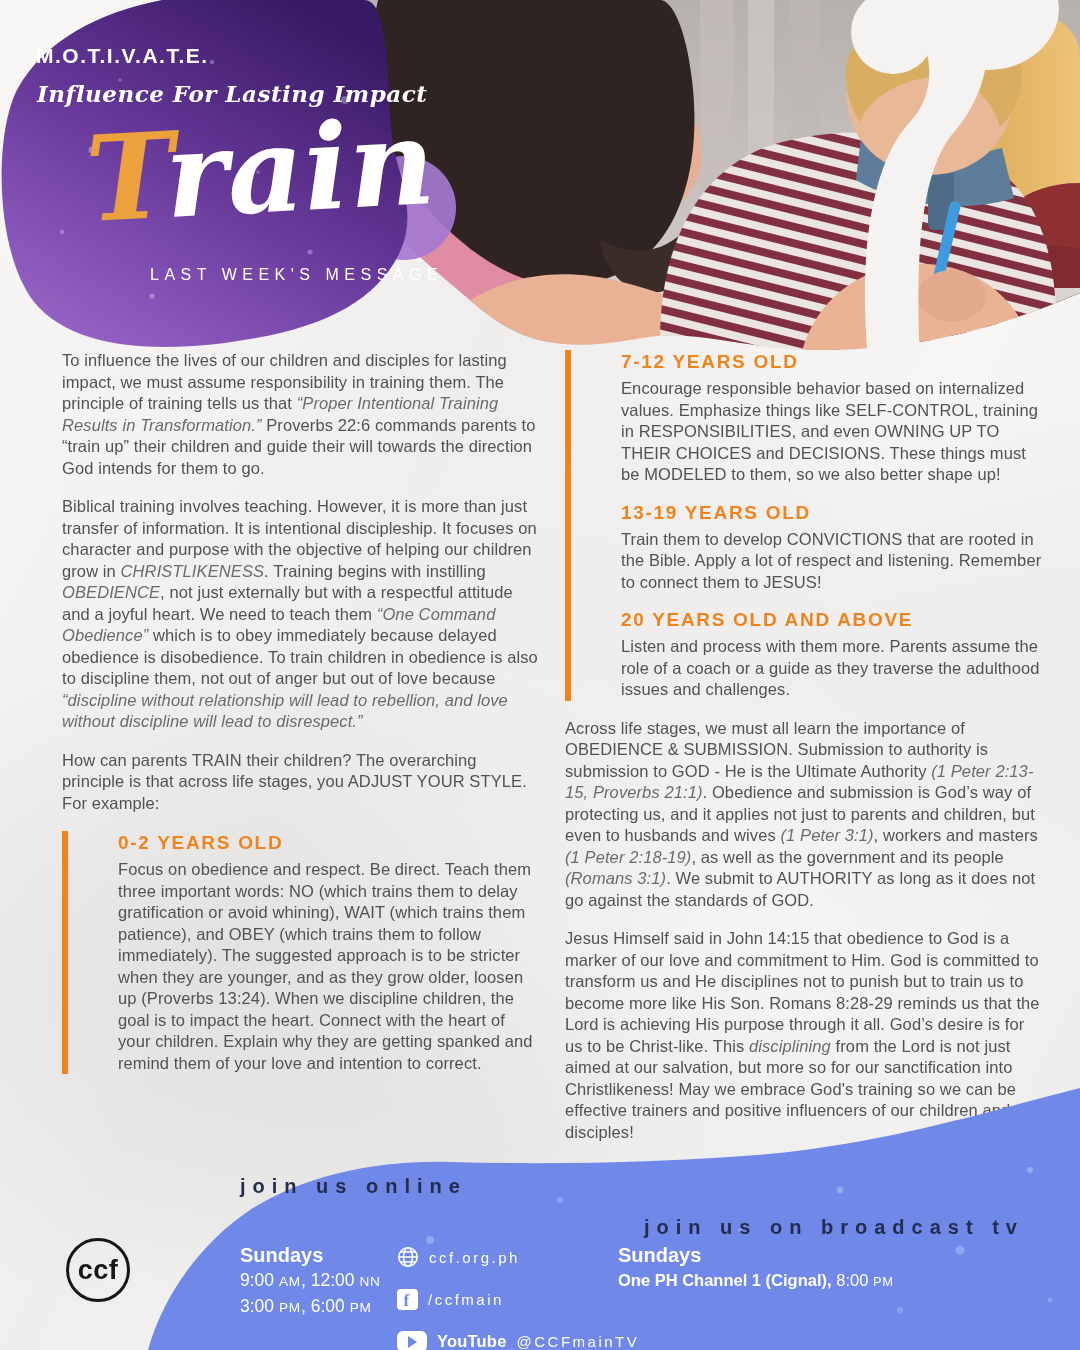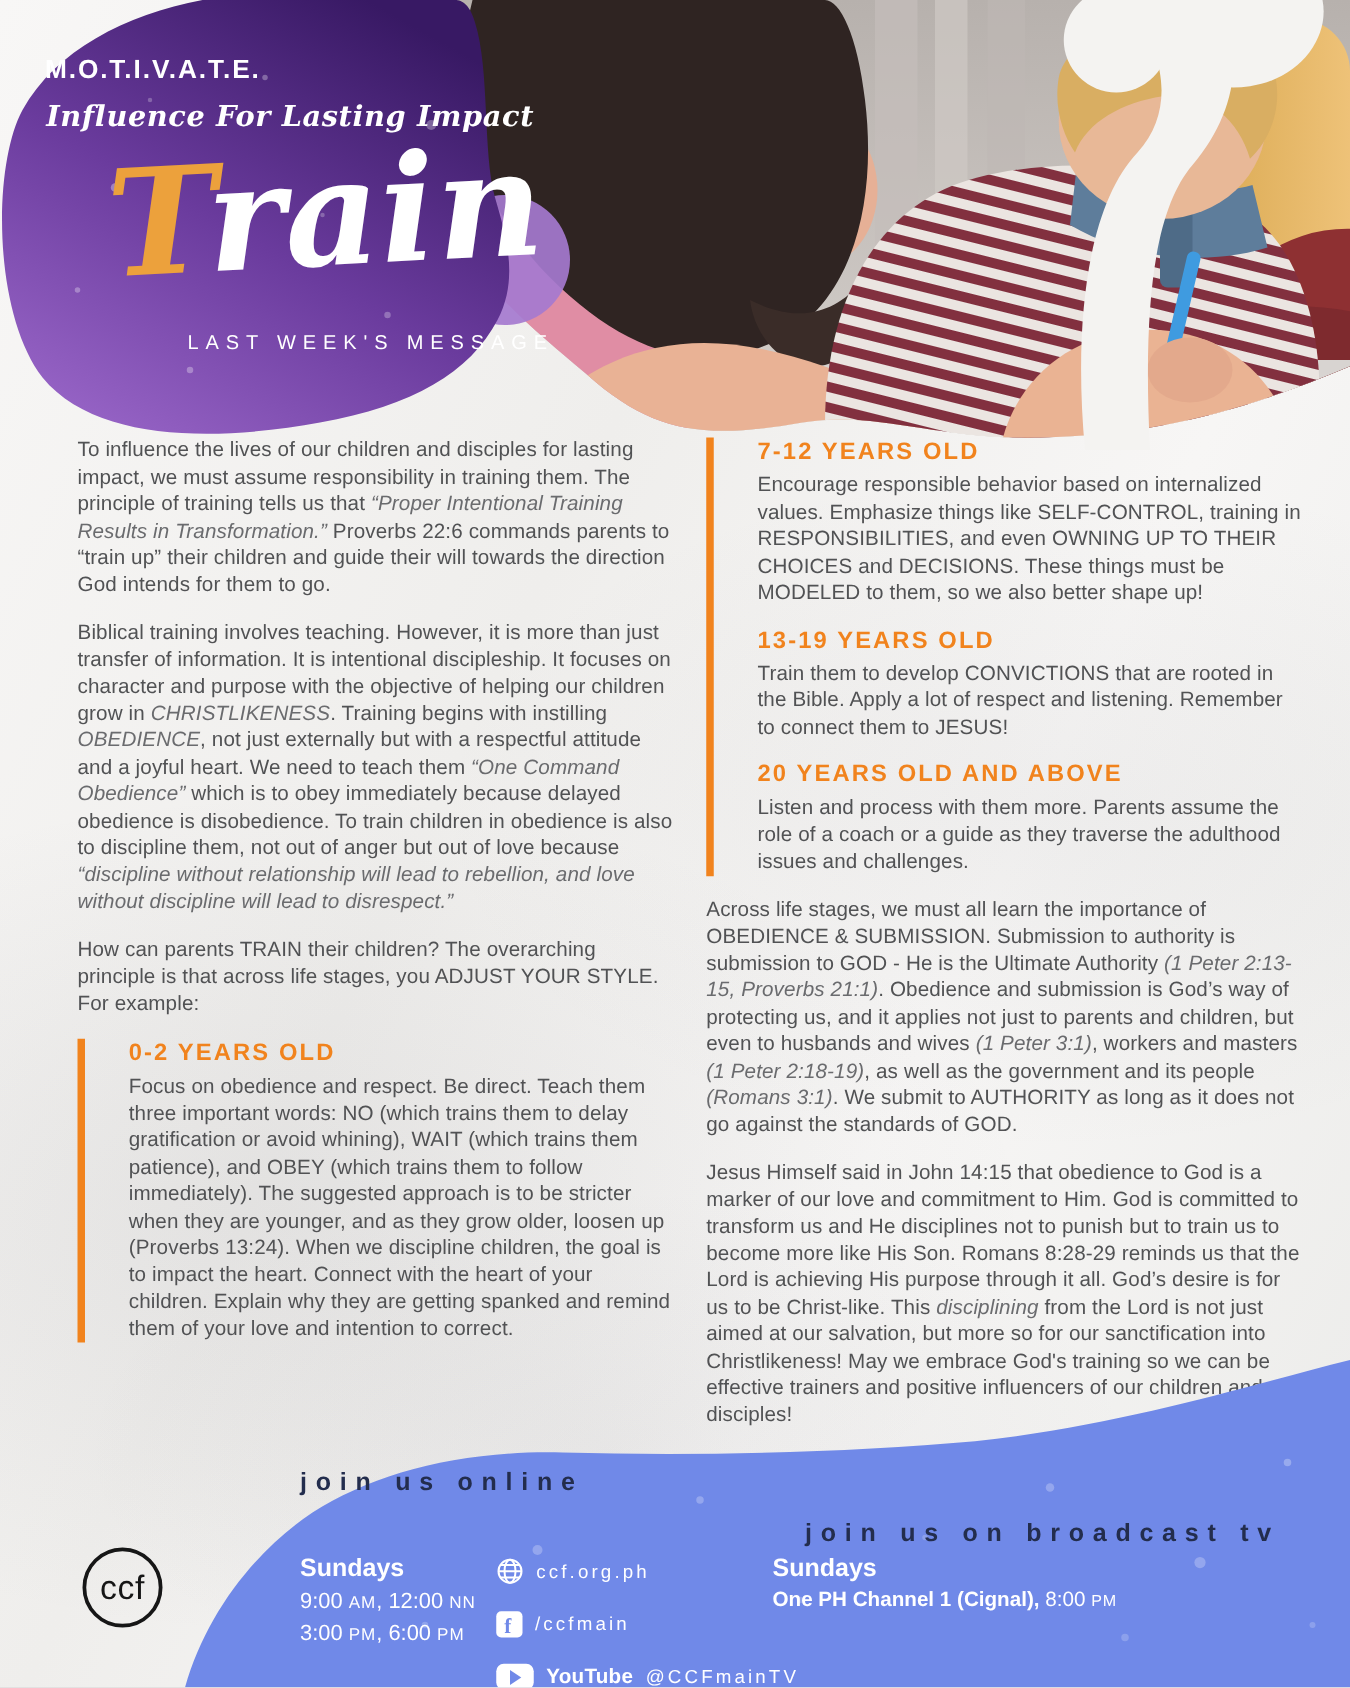--- a/index.html
+++ b/index.html
@@ -25,32 +25,32 @@
   .hero-sub{left:150px;top:266px;color:#fff;font-size:16px;font-weight:500;letter-spacing:5.5px;}
 
   
   .col{width:478px;}
   .col-left{left:62px;top:350px;}
   .col-right{left:565px;top:350px;}
   p.body{font-size:16.5px;line-height:21.5px;color:#515254;margin:0 0 17px;letter-spacing:.1px;}
   .run-i{font-style:italic;color:#6a6b6e;}
   .run-b{font-weight:700;}
   .run-sc{font-size:.78em;letter-spacing:.8px;}
-  .sec{border-left:6px solid var(--orange,#F1831D);padding-left:35px;}
+  .sec{border-left:6px solid var(--orange,#F1831D);padding-left:50px;}
   .col-left .sec{margin-top:3px;}
   .sec h3{margin:0 0 5px;font-size:19px;line-height:23px;font-weight:600;color:var(--orange,#F1831D);letter-spacing:1.7px;}
   .sec p.body{margin:0 0 15px;}
   .sec .blk{margin-bottom:14px;}
   .sec .blk:last-child{margin-bottom:2px;}
   .col-right .after-sec{margin-top:17px;}
 
   
   .footer-svg{left:0;top:1050px;}
   .ccf-logo{left:66px;top:1238px;width:58px;height:58px;border:3.5px solid #161616;border-radius:50%;
-    display:flex;align-items:center;justify-content:center;color:#161616;font-weight:400;font-size:27px;letter-spacing:.5px;}
+    display:flex;align-items:center;justify-content:center;color:#161616;font-weight:700;font-size:27px;letter-spacing:.5px;}
   .f-head{color:var(--navy,#232D4D);font-size:20px;font-weight:700;letter-spacing:7px;}
   .f-online-h{left:240px;top:1175px;text-align:center;}
   .f-broadcast-h{left:644px;top:1216px;}
   .f-day{color:#fff;font-size:20px;font-weight:700;line-height:26px;}
   .f-times{color:#fff;font-size:17.5px;line-height:25px;}
   .f-sched{left:240px;top:1242px;}
   .f-bsched{left:618px;top:1242px;}
   .f-bline{color:#fff;font-size:16.5px;line-height:25px;}
   .socials{left:397px;top:1246px;display:flex;flex-direction:column;gap:21px;}
   .soc-row{display:flex;align-items:center;gap:10px;color:#fff;font-size:15px;letter-spacing:2.5px;font-weight:500;}

